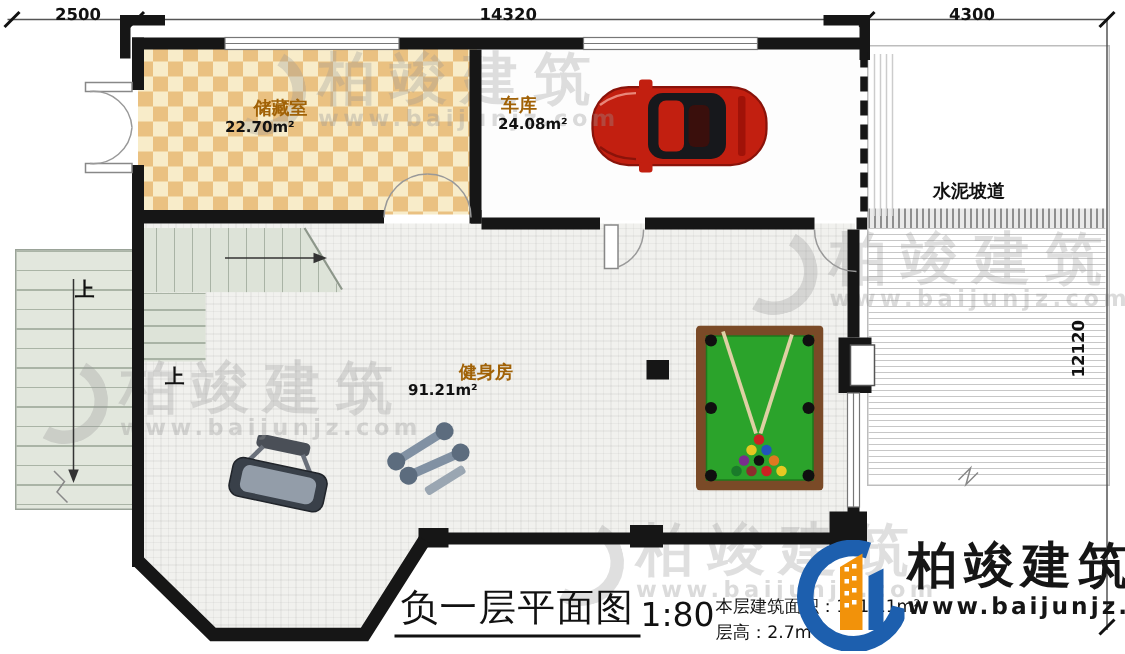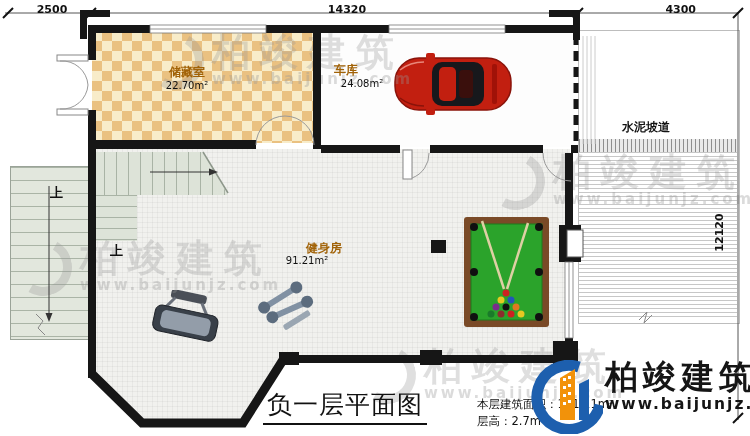--- a/index.html
+++ b/index.html
@@ -28,21 +28,21 @@
     background-image:repeating-linear-gradient(180deg,#a9b3a5 0 1px,transparent 1px 11px);}
   
   .ramp-box{left:578px;top:30px;width:160px;height:292px;z-index:1;border:1px solid #bdbdbd;}
   .ramp-lines{left:579px;top:152px;width:158px;height:168px;z-index:1;
     background:repeating-linear-gradient(180deg,#c7c7c7 0 1px,transparent 1px 4px);}
   .ramp-hatch{left:579px;top:139px;width:158px;height:13px;z-index:1;
     background:repeating-linear-gradient(90deg,#8f8f8f 0 1px,#eaeaea 1px 4px);}
   
   .dim{font-size:11px;font-weight:bold;color:#111;z-index:5;}
   .room-name{font-size:12px;font-weight:bold;color:#a16207;z-index:5;line-height:1.05;text-align:center;}
-  .room-area{font-size:10px;font-weight:normal;color:#111;z-index:5;text-align:center;}
+  .room-area{font-size:10px;font-weight:bold;color:#111;z-index:5;}
   .up{font-size:13px;font-weight:bold;z-index:5;}
   .ramp-label{font-size:12px;font-weight:bold;z-index:5;}
   .title-row{left:263px;top:388px;z-index:5;display:flex;align-items:flex-end;}
   .title-main{font-size:25px;font-weight:500;border-bottom:2px solid #111;padding:0 4px 2px 4px;letter-spacing:1px;}
   .title-scale{font-size:22px;font-weight:500;padding-bottom:2px;}
   .info{left:477px;top:396px;z-index:5;font-size:11.5px;line-height:1.45;color:#111;}
   
   .logo{left:527px;top:360px;z-index:6;display:flex;align-items:flex-start;}
   .logo-text{margin-left:2px;}
   .logo-name{font-size:33px;font-weight:bold;letter-spacing:5px;color:#151515;line-height:1.05;}
@@ -242,36 +242,37 @@
     <path d="M218,172 l-9,-3.5 v7 z" fill="#333"></path>
 
     <line x1="49" y1="186" x2="49" y2="314" stroke="#333" stroke-width="1"></line>
     <path d="M49,322 l-3.5,-9 h7 z" fill="#333"></path>
     <polyline points="36,314 43,321 38,328 45,335" fill="none" stroke="#888"></polyline>
 
     <polyline points="639,320 647,312 644,323 652,315" fill="none" stroke="#888"></polyline>
   </svg>
 
   <div class="abs dim" style="left:22px;top:3px;width:60px;text-align:center;">2500</div>
-  <div class="abs dim" style="left:312px;top:3px;width:70px;text-align:center;">14320</div>
-  <div class="abs dim" style="left:632px;top:3px;width:64px;text-align:right;">4300</div>
+  <div class="abs dim" style="left:288px;top:3px;width:70px;text-align:right;">14320</div>
+  <div class="abs dim" style="left:616px;top:3px;width:64px;text-align:center;">4300</div>
   <div class="abs dim" style="left:689px;top:226px;width:60px;text-align:center;transform:rotate(-90deg);">12120</div>
 
   <div class="abs room-name" style="left:150px;top:66px;width:74px;">储藏室</div>
   <div class="abs room-area" style="left:150px;top:80px;width:74px;">22.70m²</div>
   <div class="abs room-name" style="left:316px;top:64px;width:60px;">车库</div>
   <div class="abs room-area" style="left:332px;top:78px;width:60px;">24.08m²</div>
   <div class="abs room-name" style="left:272px;top:242px;width:70px;text-align:right;">健身房</div>
   <div class="abs room-area" style="left:272px;top:255px;width:70px;">91.21m²</div>
   <div class="abs ramp-label" style="left:622px;top:119px;">水泥坡道</div>
   <div class="abs up" style="left:50px;top:184px;">上</div>
   <div class="abs up" style="left:110px;top:242px;">上</div>
 
   <div class="abs title-row">
     <span class="title-main">负一层平面图</span>
+    <span class="title-scale">1:80</span>
   </div>
   <div class="abs info">
     <div>本层建筑面积：141.11m²</div>
     <div>层高：2.7m</div>
   </div>
 
   <div class="abs logo">
     <svg width="76" height="74">
       <path d="M52,7 A32,32 0 1 0 73,45" fill="none" stroke="#1d5fae" stroke-width="11"></path>
       <polygon points="33,60 33,18 48,9 48,60" fill="#f2920a"></polygon>

